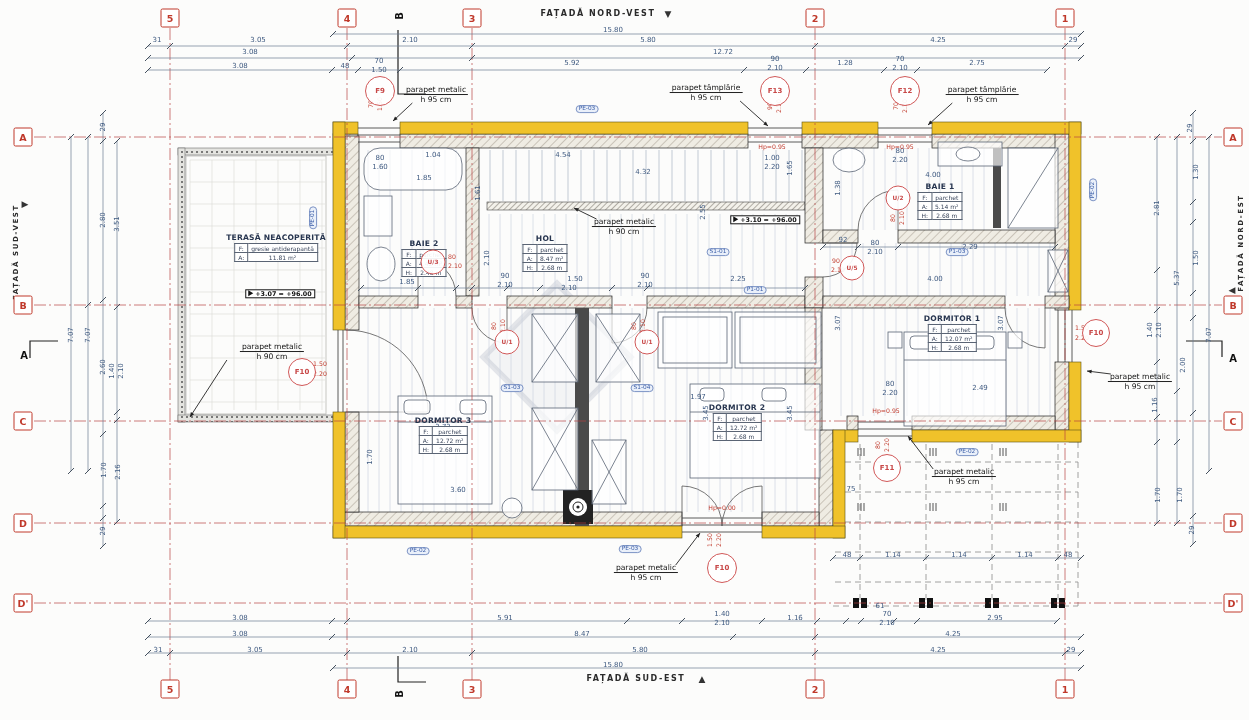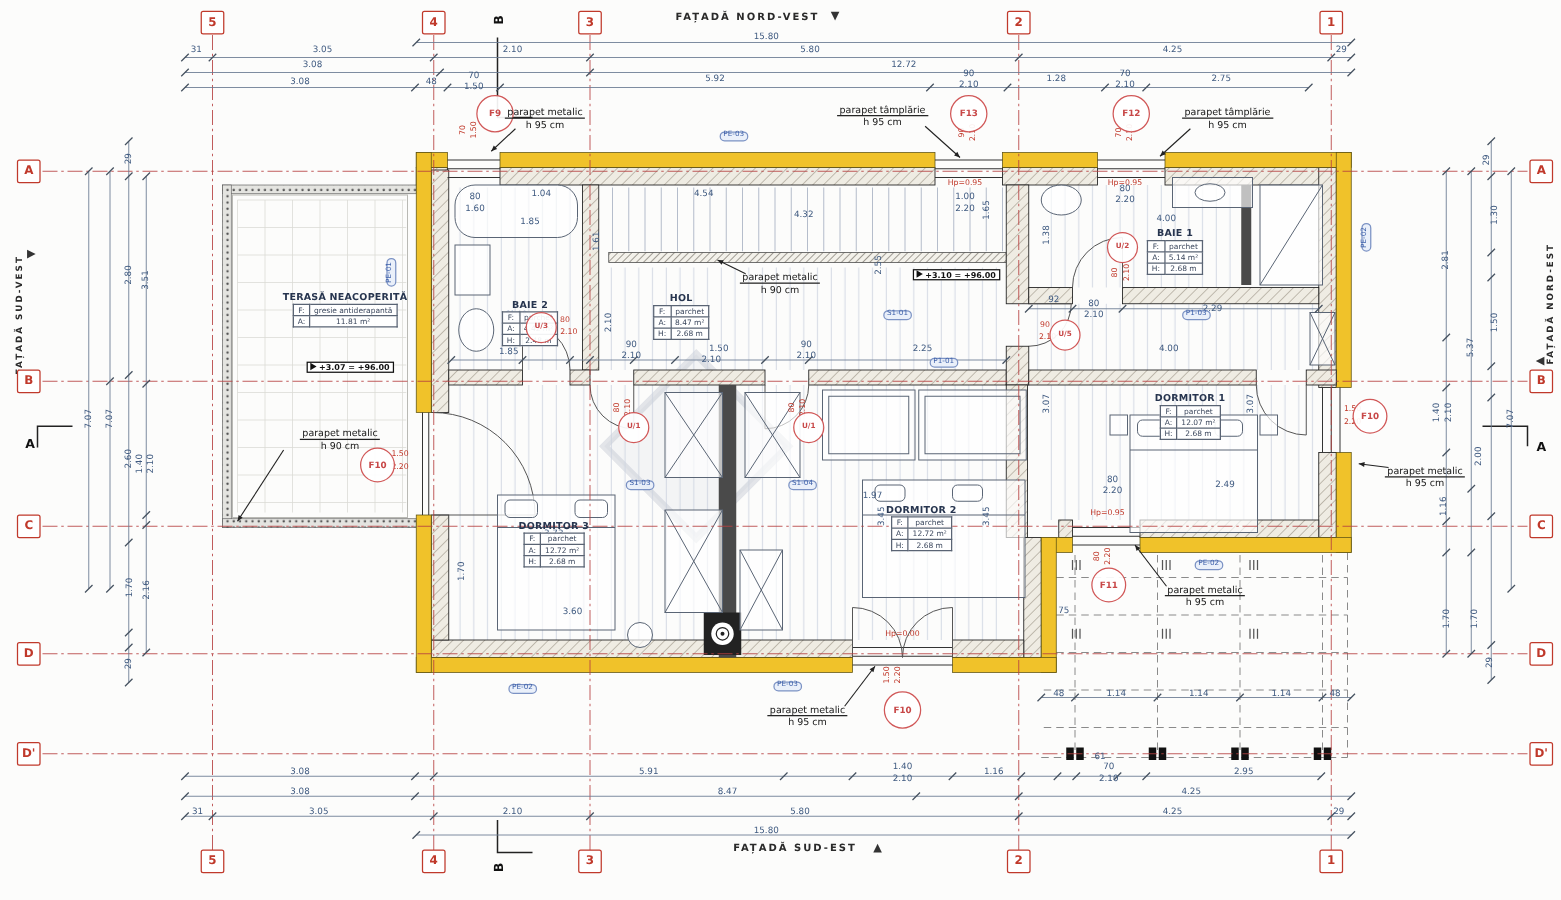--- a/index.html
+++ b/index.html
@@ -563,21 +563,21 @@
       <div class="abs dim" style="left: 890px; top: 384px;">80</div>
       <div class="abs dim" style="left: 890px; top: 393px;">2.20</div>
       <div class="abs dim" style="left: 443px; top: 397px; margin-top: 30px;">3.73</div>
       <div class="abs dim" style="left: 698px; top: 397px;">1.97</div>
       <div class="abs dim rot" style="left: 706px; top: 413px;">3.45</div>
       <div class="abs dim rot" style="left: 790px; top: 413px;">3.45</div>
       <div class="abs dim" style="left: 458px; top: 490px;">3.60</div>
       <div class="abs dim rot" style="left: 370px; top: 457px;">1.70</div>
       <div class="abs dim" style="left: 851px; top: 489px;">75</div>
       <div class="abs dim" style="left: 240px; top: 618px;">3.08</div>
-      <div class="abs dim" style="left: 505px; top: 618px; margin-left: 14px;">5.91</div>
+      <div class="abs dim" style="left: 505px; top: 618px;">5.91</div>
       <div class="abs dim" style="left: 722px; top: 614px;">1.40</div>
       <div class="abs dim" style="left: 722px; top: 623px;">2.10</div>
       <div class="abs dim" style="left: 795px; top: 618px;">1.16</div>
       <div class="abs dim" style="left: 848px; top: 606px; margin-left: 32px;">61</div>
       <div class="abs dim" style="left: 887px; top: 614px;">70</div>
       <div class="abs dim" style="left: 887px; top: 623px;">2.10</div>
       <div class="abs dim" style="left: 995px; top: 618px;">2.95</div>
       <div class="abs dim" style="left: 240px; top: 634px;">3.08</div>
       <div class="abs dim" style="left: 582px; top: 634px;">8.47</div>
       <div class="abs dim" style="left: 953px; top: 634px;">4.25</div>
@@ -781,21 +781,21 @@
               <td>A:</td>
               <td>12.72 m²</td>
             </tr>
             <tr>
               <td>H:</td>
               <td>2.68 m</td>
             </tr>
           </tbody>
         </table>
       </div>
-      <div class="abs marker" style="left: 396px; top: 91px; width: 28px; height: 28px; font-size: 7px;">F9</div>
+      <div class="abs marker" style="left: 380px; top: 91px; width: 28px; height: 28px; font-size: 7px;">F9</div>
       <div class="abs marker" style="left: 775px; top: 91px; width: 28px; height: 28px; font-size: 7px;">F13</div>
       <div class="abs marker" style="left: 905px; top: 91px; width: 28px; height: 28px; font-size: 7px;">F12</div>
       <div class="abs marker" style="left: 302px; top: 372px; width: 26px; height: 26px; font-size: 7px;">F10</div>
       <div class="abs marker" style="left: 1096px; top: 333px; width: 26px; height: 26px; font-size: 7px;">F10</div>
       <div class="abs marker" style="left: 722px; top: 568px; width: 28px; height: 28px; font-size: 7px;">F10</div>
       <div class="abs marker" style="left: 887px; top: 468px; width: 26px; height: 26px; font-size: 7px;">F11</div>
       <div class="abs marker" style="left: 507px; top: 342px; width: 23px; height: 23px; font-size: 5.8px;">U/1</div>
       <div class="abs marker" style="left: 647px; top: 342px; width: 23px; height: 23px; font-size: 5.8px;">U/1</div>
       <div class="abs marker" style="left: 898px; top: 198px; width: 23px; height: 23px; font-size: 5.8px;">U/2</div>
       <div class="abs marker" style="left: 433px; top: 262px; width: 23px; height: 23px; font-size: 5.8px;">U/3</div>

